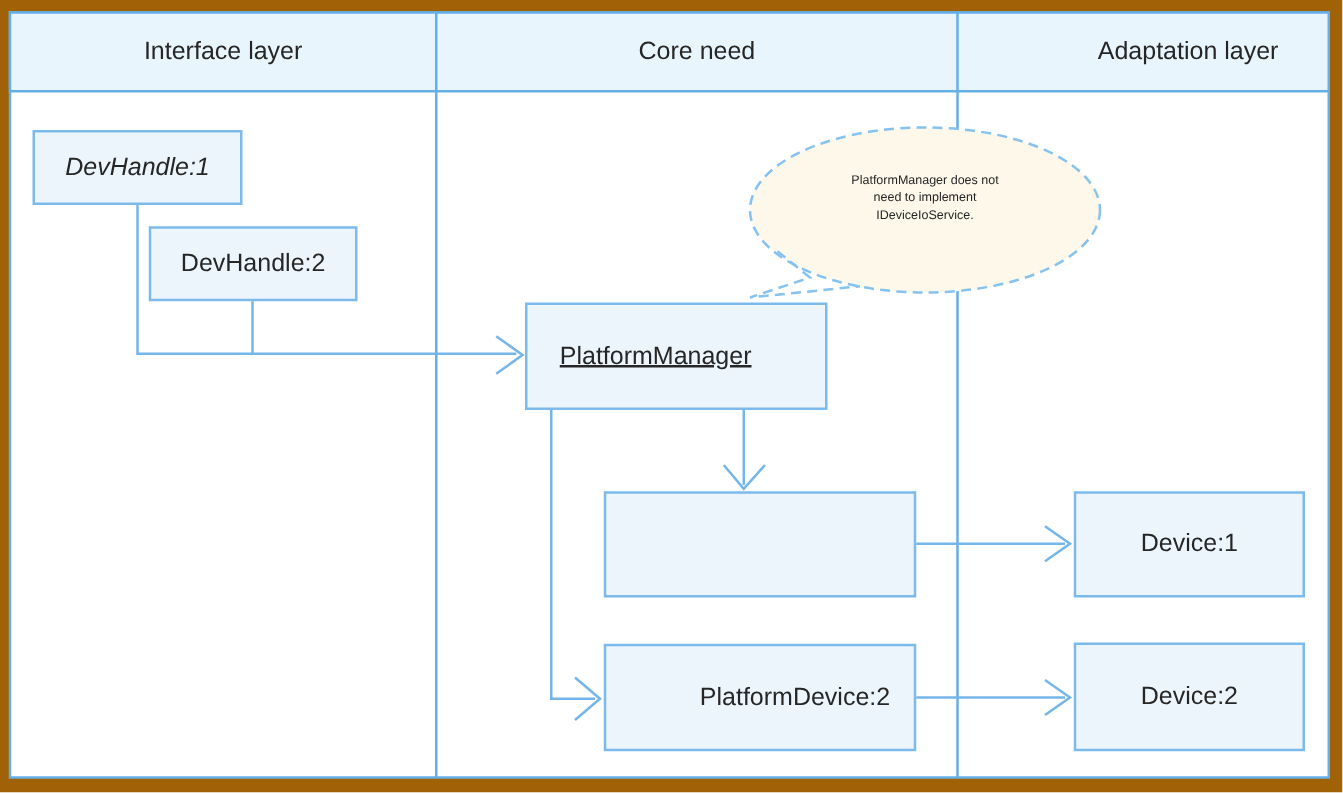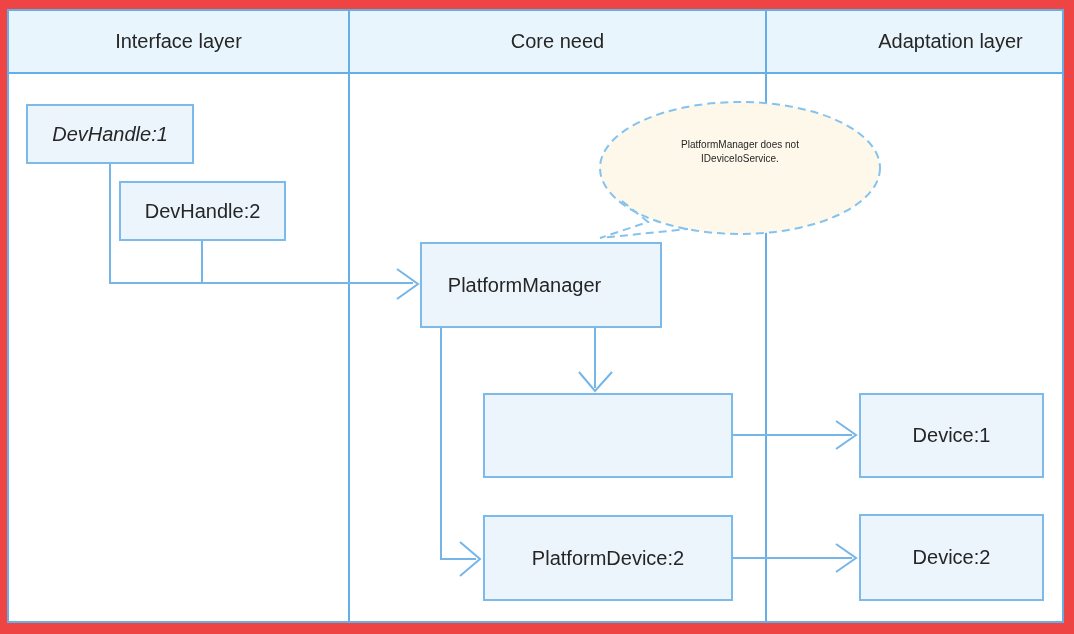--- a/index.html
+++ b/index.html
@@ -5,21 +5,21 @@
   html, body {
     margin: 0;
     padding: 0;
     background: #ffffff;
     font-family: "Liberation Sans", "DejaVu Sans", sans-serif;
   }
   .diagram {
     position: relative;
     width: 1074px;
     height: 634px;
-    background: #ef4444;
+    background: #a16207;
     overflow: hidden;
   }
   .layer-svg {
     position: absolute;
     left: 0;
     top: 0;
   }
   .txt {
     position: absolute;
     display: flex;
@@ -95,23 +95,24 @@
       <rect x="860" y="515" width="183" height="85"></rect>
     </g>
   </svg>
 
   <div class="txt header-label" style="left:8px; top:10px; width:341px; height:63px;">Interface layer</div>
   <div class="txt header-label" style="left:349px; top:10px; width:417px; height:63px;">Core need</div>
   <div class="txt header-label" style="left:802px; top:10px; width:297px; height:63px;">Adaptation layer</div>
 
   <div class="txt node-label" style="left:27px; top:105px; width:166px; height:58px;font-style:italic;">DevHandle:1</div>
   <div class="txt node-label" style="left:120px; top:182px; width:165px; height:58px;">DevHandle:2</div>
-  <div class="txt node-label" style="left:421px; top:243px; width:207px; height:84px;">PlatformManager</div>
-  <div class="txt node-label" style="left:484px; top:516px; width:248px; height:84px;">PlatformDevice:2</div>
+  <div class="txt node-label" style="left:421px; top:243px; width:207px; height:84px;text-decoration:underline;">PlatformManager</div>
+  <div class="txt node-label" style="left:484px; top:516px; width:248px; height:84px;padding-left:28px;">PlatformDevice:2</div>
   <div class="txt node-label" style="left:860px; top:394px; width:183px; height:83px;">Device:1</div>
   <div class="txt node-label" style="left:860px; top:515px; width:183px; height:85px;">Device:2</div>
 
   <div class="callout-text">
     <span>PlatformManager does not</span>
+    <span>need to implement</span>
     <span>IDeviceIoService.</span>
   </div>
 
 </div>
 
 </body></html>

